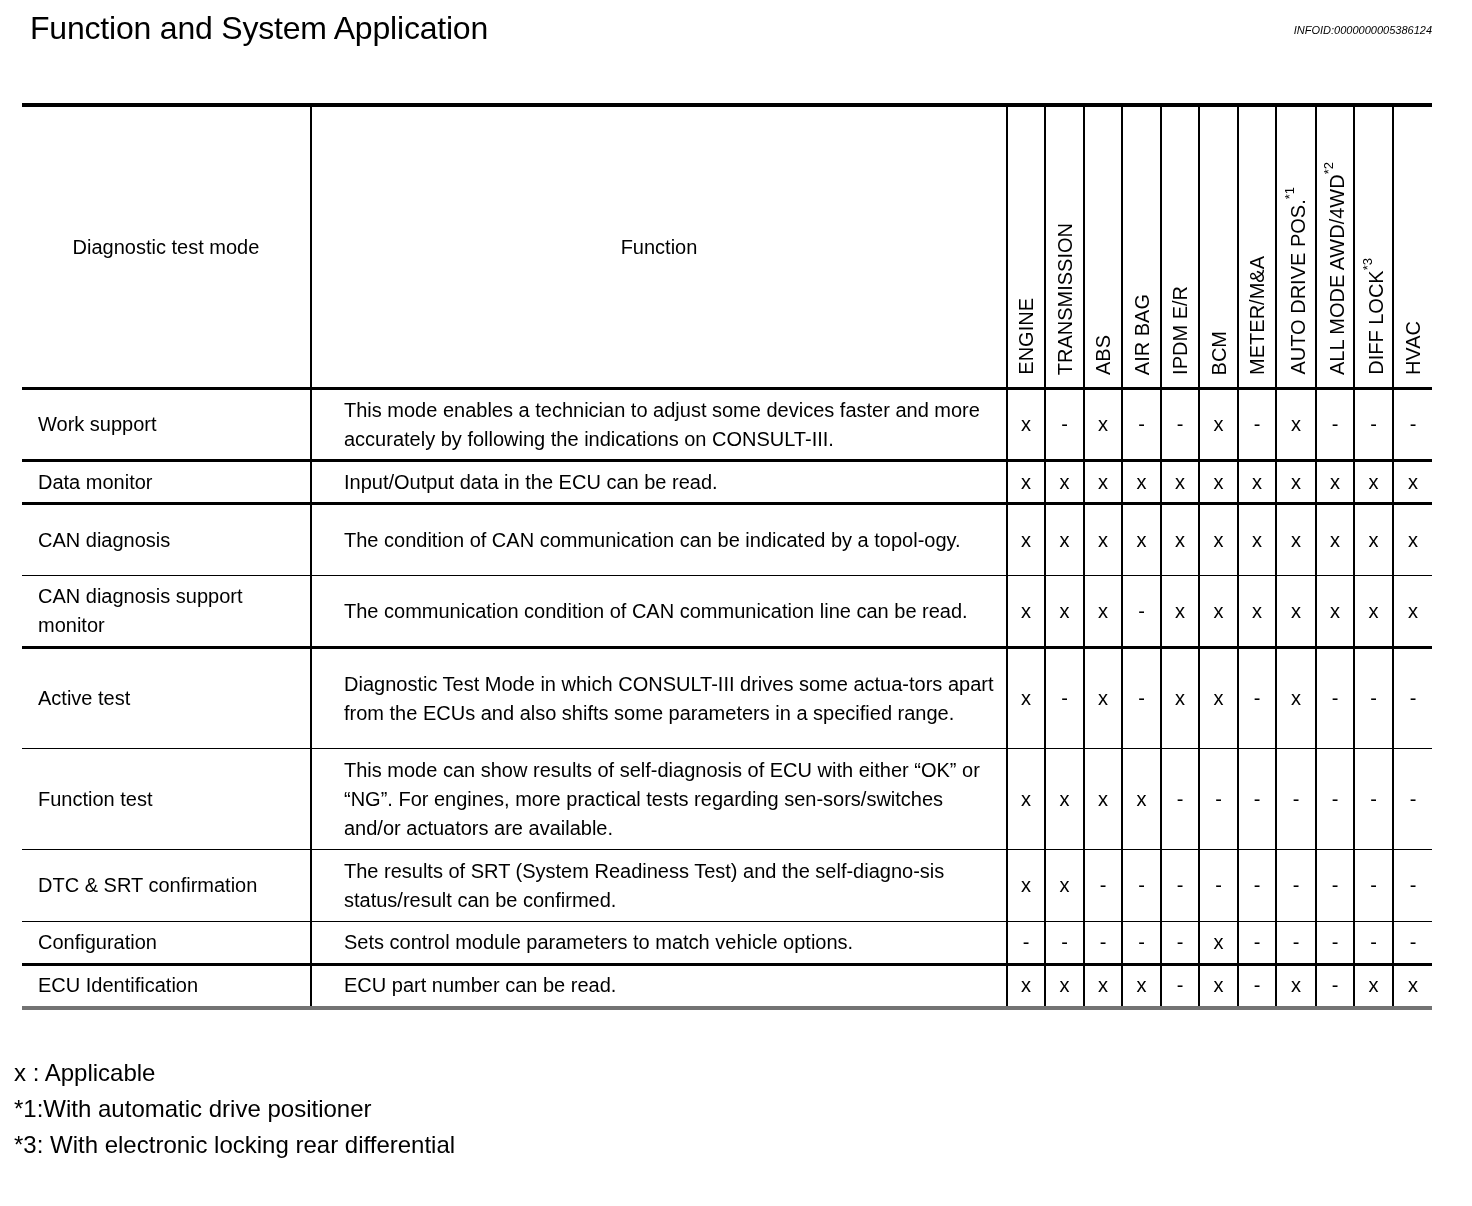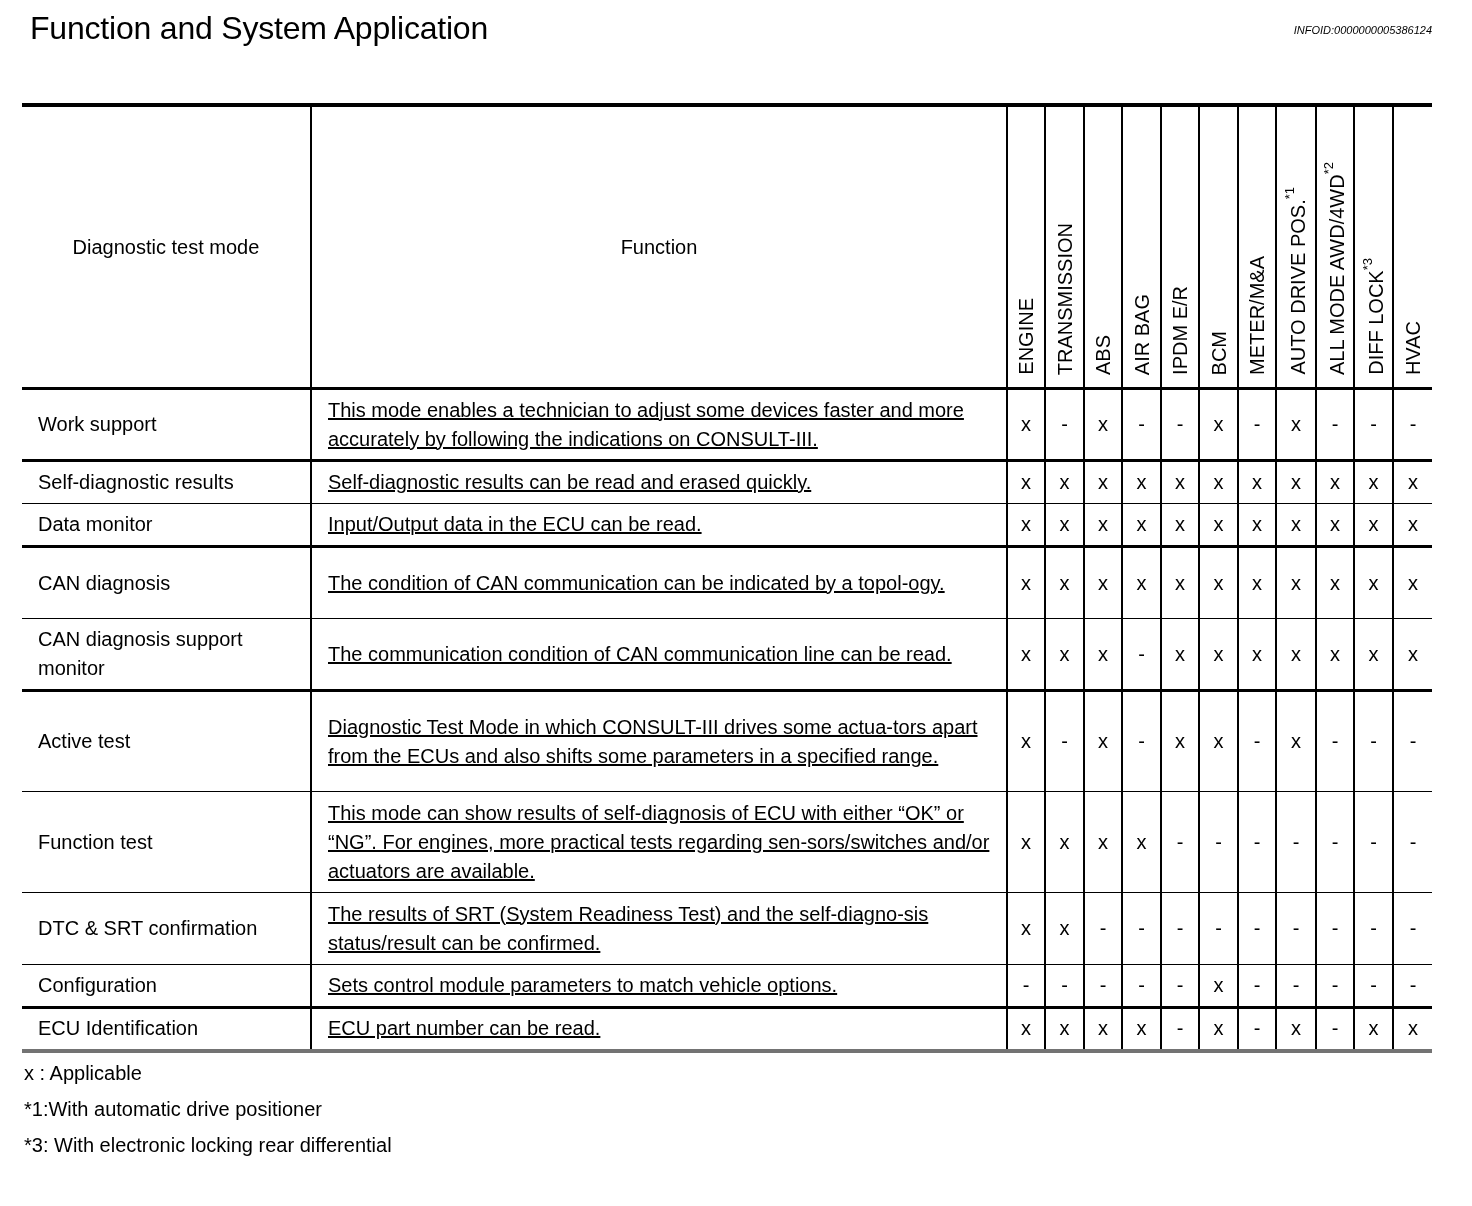--- a/index.html
+++ b/index.html
@@ -11,25 +11,25 @@
   th:first-child, td:first-child { border-left: none; }
   th:last-child, td:last-child { border-right: none; }
   thead th { height: 280px; border-bottom: 3px solid #000; vertical-align: middle; }
   th.mode-h { text-align: center; }
   th.func-h { text-align: center; }
   th.vert { position: relative; }
   th.vert .vtext { position: absolute; left: 50%; bottom: 12px; writing-mode: vertical-rl; transform: translateX(-50%) rotate(180deg); white-space: nowrap; text-align: left; font-size: 20px; }
   th.vert sup { font-size: 13px; }
   tbody td { line-height: 29px; }
   td.mode { padding-left: 16px; padding-right: 6px; }
-  td.func { padding-left: 16px; padding-right: 8px; text-decoration: underline; }
+  td.func { padding-left: 32px; padding-right: 8px; }
   td.mark { text-align: center; font-size: 20px; }
   tr.thick td { border-bottom: 3px solid #000; }
   tr.thin td { border-bottom: 1px solid #000; }
-  .notes { position: absolute; left: 24px; top: 1055px; font-size: 20px; line-height: 36px; }
+  .notes { position: absolute; left: 14px; top: 1055px; font-size: 24px; line-height: 36px; }
 </style>
 </head>
 <body>
 
 <h1 class="title">Function and System Application</h1>
 <div class="infoid">INFOID:0000000005386124</div>
 
 <table>
   <colgroup>
     <col style="width:289px">
@@ -94,35 +94,20 @@
         <td class="mark">x</td>
         <td class="mark">-</td>
         <td class="mark">-</td>
         <td class="mark">x</td>
         <td class="mark">-</td>
         <td class="mark">x</td>
         <td class="mark">-</td>
         <td class="mark">-</td>
         <td class="mark">-</td>
       </tr>
-      <tr class="thin" style="height: 43px;">
-        <td class="mode">Self-diagnostic results</td>
-        <td class="func">Self-diagnostic results can be read and erased quickly.</td>
-        <td class="mark">x</td>
-        <td class="mark">x</td>
-        <td class="mark">x</td>
-        <td class="mark">x</td>
-        <td class="mark">x</td>
-        <td class="mark">x</td>
-        <td class="mark">x</td>
-        <td class="mark">x</td>
-        <td class="mark">x</td>
-        <td class="mark">x</td>
-        <td class="mark">x</td>
-      </tr>
       <tr class="thick" style="height: 43px;">
         <td class="mode">Data monitor</td>
         <td class="func">Input/Output data in the ECU can be read.</td>
         <td class="mark">x</td>
         <td class="mark">x</td>
         <td class="mark">x</td>
         <td class="mark">x</td>
         <td class="mark">x</td>
         <td class="mark">x</td>
         <td class="mark">x</td>

